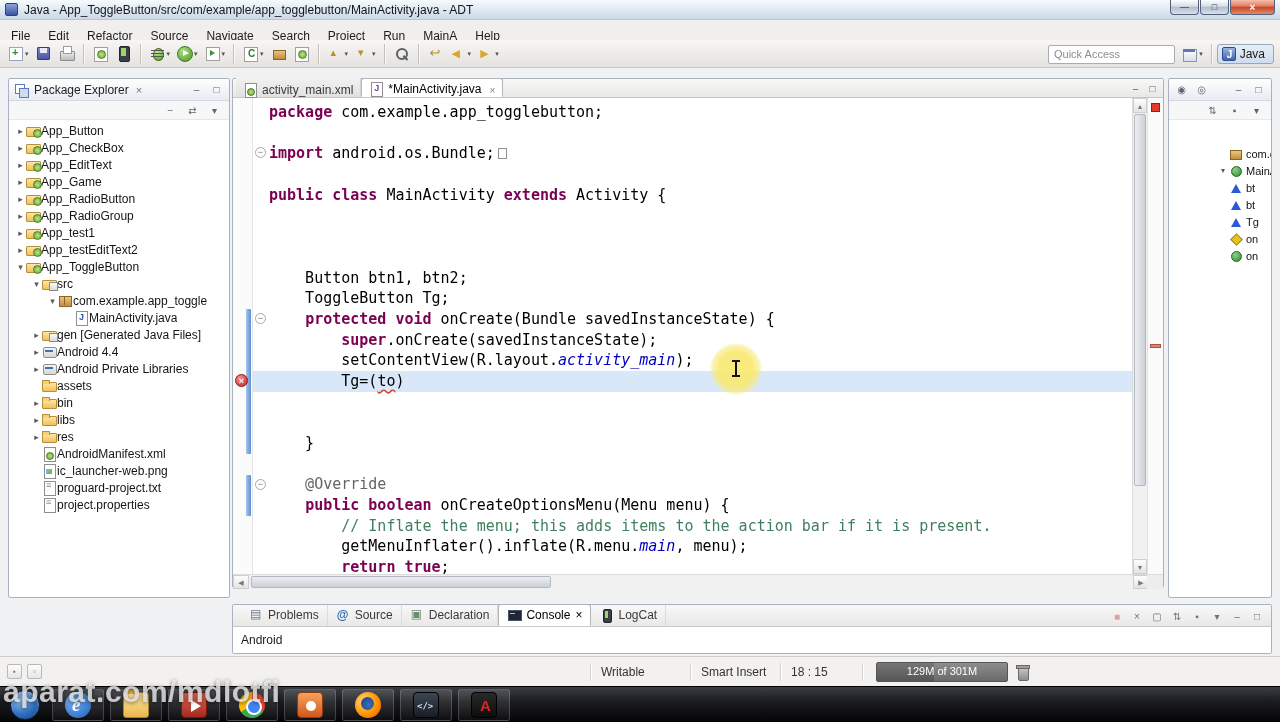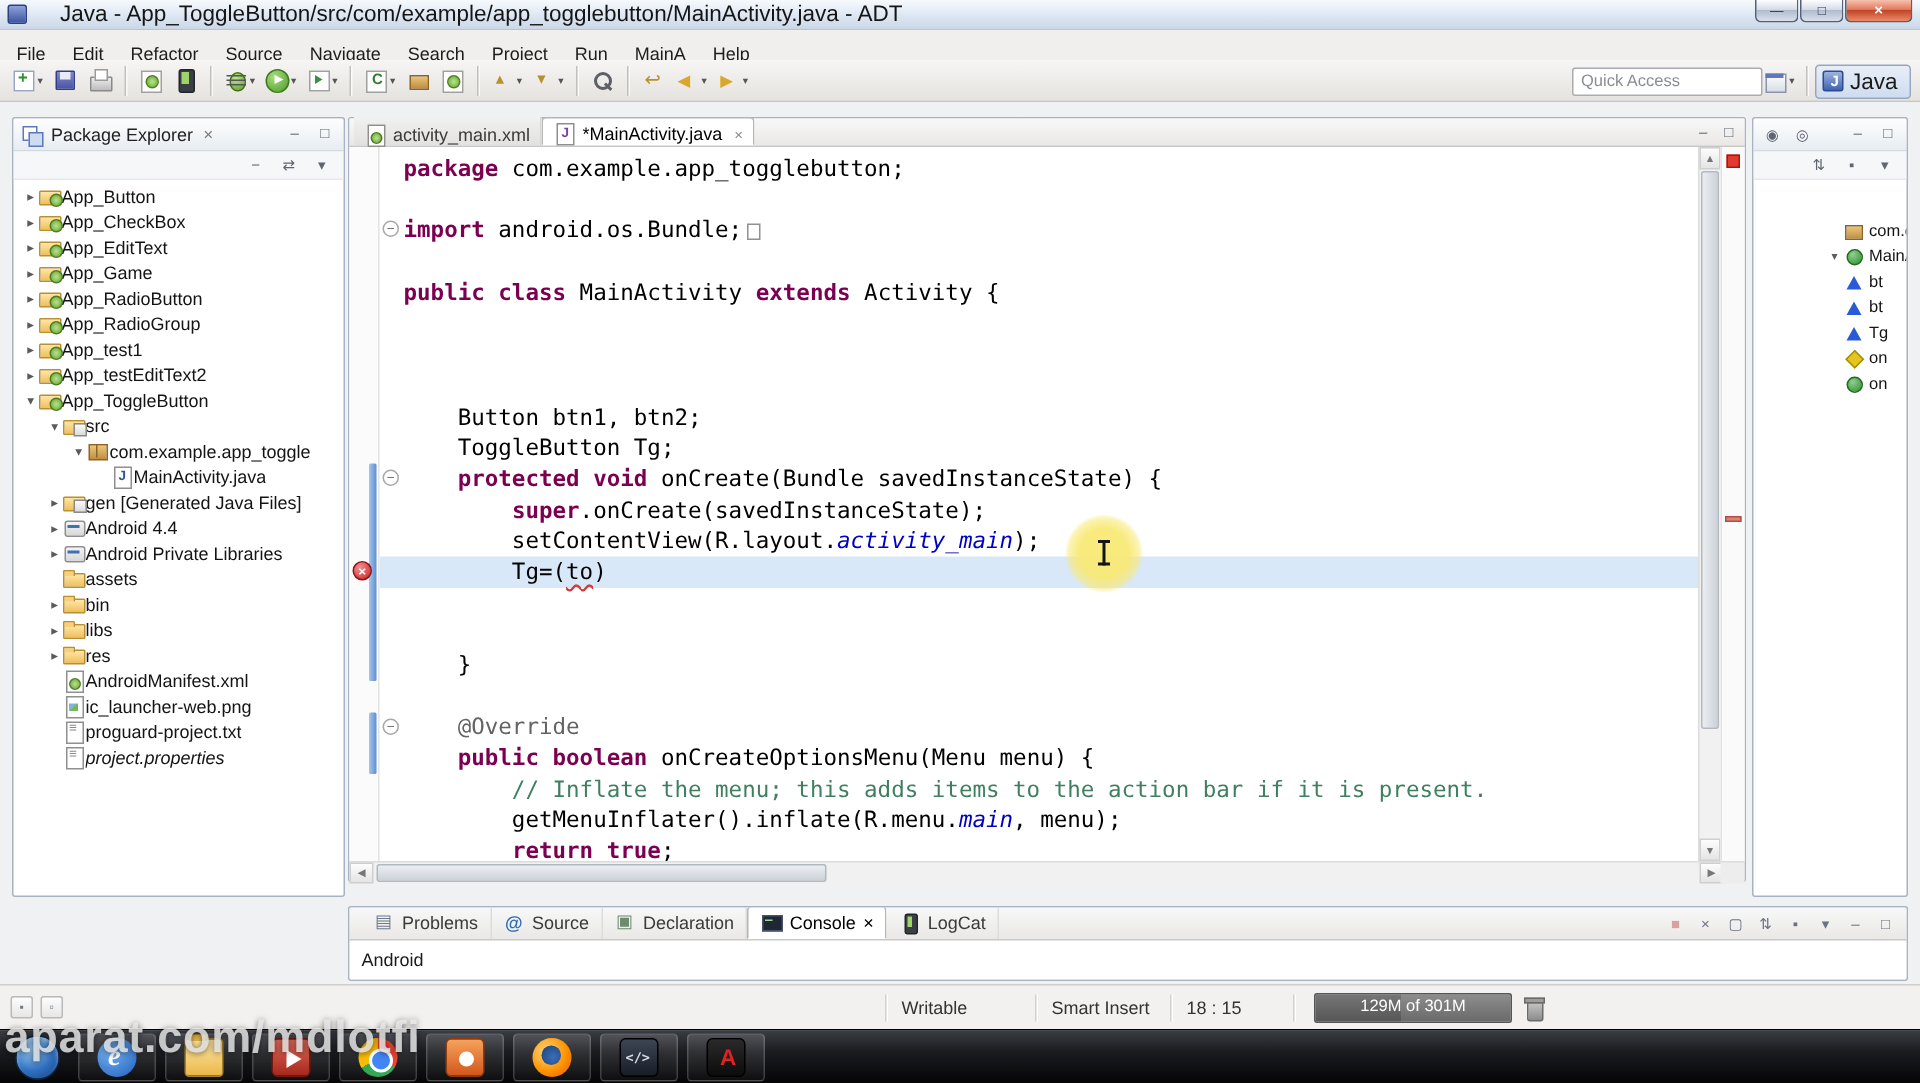--- a/index.html
+++ b/index.html
@@ -6,21 +6,21 @@
   html,body{width:1280px;height:722px;overflow:hidden;font-family:"Liberation Sans",sans-serif}
   button{appearance:none;border:none;background:transparent;font-family:inherit;cursor:default;padding:0}
   #stage{position:absolute;left:0;top:0;width:1280px;height:722px;background:#f0f1f3}
 
   
   #titlebar{position:absolute;left:0;top:0;width:1280px;height:20px;
     background:linear-gradient(#f6fafd,#dde7f3 55%,#ccd8e9);border-bottom:1px solid #b9c5d7;
     display:flex;align-items:center;padding-left:5px}
   #app-icon{width:13px;height:13px;border-radius:2px;background:linear-gradient(#8ea3d8,#3d55a3);
     border:1px solid #2c3f82;flex:0 0 auto}
-  #title-text{font-size:15px;color:#151515;margin-left:22px;white-space:nowrap}
+  #title-text{font-size:12px;color:#151515;margin-left:6px;white-space:nowrap}
   #winbtns{position:absolute;right:5px;top:0;display:flex}
   .winbtn{width:29px;height:15px;border:1px solid #53607a;border-top:none;border-radius:0 0 4px 4px;
     background:linear-gradient(#fdfdfe,#d6dde8 45%,#b0bccd 50%,#d9e0ea);
     display:flex;align-items:center;justify-content:center;font-size:9px;color:#243450;margin-left:1px}
   .winbtn.close{width:45px;background:linear-gradient(#f6c0ae,#e2795b 45%,#c2452a 50%,#e98a66);color:#fff;font-weight:bold;font-size:10px}
 
   
   #menubar{position:absolute;left:0;top:20px;width:1280px;height:32px;background:#f0efed;border-bottom:1px solid #e2e0dd;display:flex;align-items:center;padding-left:2px}
   .menu-item{font-size:12px;color:#1c1c1c;padding:2px 9px}
 
@@ -59,21 +59,21 @@
   .ic[data-icon=search]::after{content:"";position:absolute;left:11px;top:10px;width:6px;height:2px;background:#5c6066;transform:rotate(45deg);transform-origin:0 0}
   .ic[data-icon=last-edit-location]::before{content:"↩";position:absolute;left:3px;top:0;color:#b8912c;font-size:13px}
   .ic[data-icon=back]::before{content:"◀";position:absolute;left:2px;top:2px;color:#d8a72c;font-size:11px}
   .ic[data-icon=forward]::before{content:"▶";position:absolute;left:3px;top:2px;color:#d8a72c;font-size:11px}
   .ic[data-icon=open-perspective]::before{content:"";position:absolute;left:2px;top:3px;width:12px;height:11px;background:linear-gradient(#fdfdfd,#d8dde6);border:1px solid #8b93a8}
   .ic[data-icon=open-perspective]::after{content:"";position:absolute;left:2px;top:3px;width:12px;height:3px;background:#5f79b8}
   #qa-wrap{position:absolute;left:1048px;top:4px}
   #quick-access{width:127px;height:19px;border:1px solid #a9acb2;border-radius:2px;background:#fff;font-size:11px;color:#333;padding:0 5px;font-family:"Liberation Sans",sans-serif}
   #quick-access::placeholder{color:#8a8d93}
   #persp{position:absolute;right:6px;top:2px;display:flex;align-items:center;height:24px}
-  #persp-java{display:flex;align-items:center;gap:4px;padding:2px 8px 2px 4px;border:1px solid #97a6c0;border-radius:3px;background:linear-gradient(#e8eef8,#cfdcef);font-size:15px;color:#1a1a1a}
+  #persp-java{display:flex;align-items:center;gap:4px;padding:2px 8px 2px 4px;border:1px solid #97a6c0;border-radius:3px;background:linear-gradient(#e8eef8,#cfdcef);font-size:12px;color:#1a1a1a}
   .jpersp{width:14px;height:14px;border-radius:2px;background:linear-gradient(#9db4e0,#3f63b0);border:1px solid #2c4a90;position:relative}
   .jpersp::before{content:"J";position:absolute;left:4px;top:0;font:bold 10px/14px "Liberation Sans",sans-serif;color:#fff}
 
   
   .panel{position:absolute;background:#fff;border:1px solid #a9b2c0;border-radius:2px;overflow:hidden}
   .phead{height:22px;display:flex;align-items:center;gap:5px;background:linear-gradient(#fefefe,#e7ecf3);border-bottom:1px solid #d4d9e1;padding:0 5px;font-size:12px;color:#222}
   .ptool{height:19px;display:flex;align-items:center;justify-content:flex-end;gap:7px;padding:0 7px;background:#f6f7f9;border-bottom:1px solid #e4e7eb}
   .mic{width:15px;height:15px;display:flex;align-items:center;justify-content:center;font-size:10px;color:#5f6671}
   .phx{font-size:11px;color:#777;margin-left:2px}
   .spacer{flex:1}
@@ -454,21 +454,21 @@
         <div class="tree-row" style="padding-left: 22px;">
           <span class="tree-arrow"></span>
           <span class="tic" data-icon="imgfile"></span>
           <span class="tree-label">ic_launcher-web.png</span>
         </div>
         <div class="tree-row" style="padding-left: 22px;">
           <span class="tree-arrow"></span>
           <span class="tic" data-icon="txtfile"></span>
           <span class="tree-label">proguard-project.txt</span>
         </div>
-        <div class="tree-row" style="padding-left: 22px; font-style: italic;">
+        <div class="tree-row" style="padding-left: 22px;">
           <span class="tree-arrow"></span>
           <span class="tic" data-icon="txtfile"></span>
           <span class="tree-label">project.properties</span>
         </div>
       </div>
   </div>
 
   <div id="editor-part">
     <div id="editor-tabs-row">
       <div id="editor-tabs" style="display:flex;align-items:flex-end">

